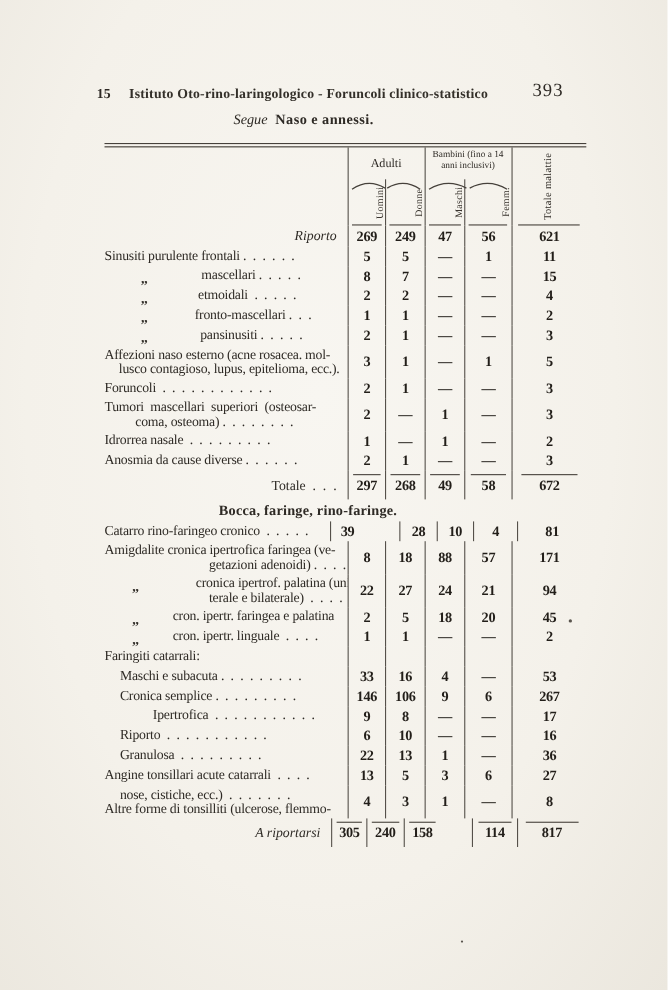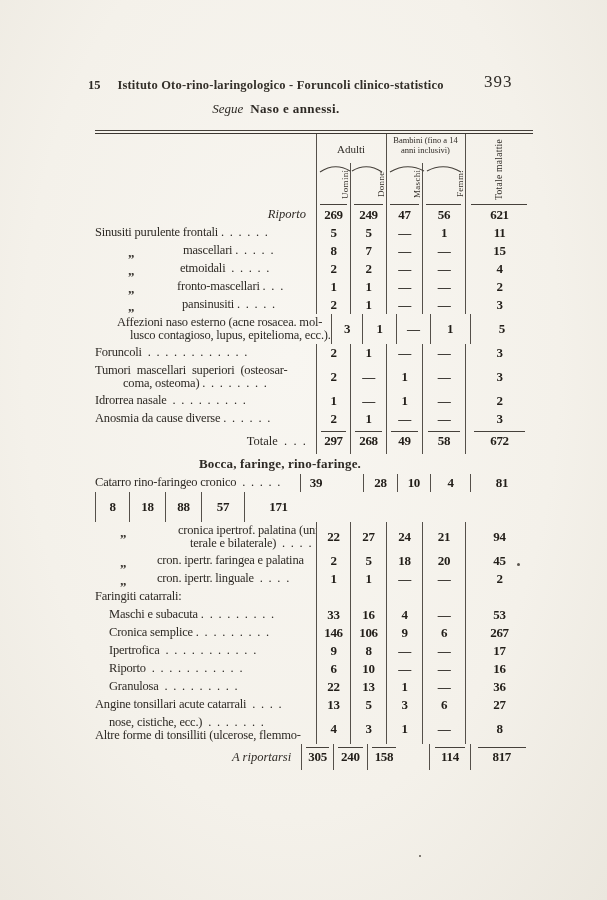--- a/index.html
+++ b/index.html
@@ -217,21 +217,21 @@
           <div class="vcell" style="width: 36px;">
             <span>—</span>
           </div>
           <div class="vcell" style="width: 43px;">
             <span>—</span>
           </div>
           <div class="vcell" style="width: 68px;">
             <span>3</span>
           </div>
         </div>
-        <div class="row" style="height: 30px; margin-left: 22px;">
+        <div class="row" style="height: 30px;">
           <div class="labelcell">
             <div class="lline" style="padding-left: 0px;">Affezioni naso esterno (acne rosacea. mol-</div>
             <div class="lline" style="padding-left: 13px;">lusco contagioso, lupus, epitelioma, ecc.).</div>
           </div>
           <div class="vcell" style="width: 34px;">
             <span>3</span>
           </div>
           <div class="vcell" style="width: 36px;">
             <span>1</span>
           </div>
@@ -361,20 +361,24 @@
             <span>10</span>
           </div>
           <div class="vcell" style="width: 43px;">
             <span>4</span>
           </div>
           <div class="vcell" style="width: 68px;">
             <span>81</span>
           </div>
         </div>
         <div class="row" style="height: 30px;">
+          <div class="labelcell">
+            <div class="lline" style="padding-left: 0px;">Amigdalite cronica ipertrofica faringea (ve-</div>
+            <div class="lline" style="padding-left: 95px;">getazioni adenoidi) .  .  .  .</div>
+          </div>
           <div class="vcell" style="width: 34px;">
             <span>8</span>
           </div>
           <div class="vcell" style="width: 36px;">
             <span>18</span>
           </div>
           <div class="vcell" style="width: 36px;">
             <span>88</span>
           </div>
           <div class="vcell" style="width: 43px;">
@@ -503,21 +507,21 @@
           </div>
           <div class="vcell" style="width: 43px;">
             <span>6</span>
           </div>
           <div class="vcell" style="width: 68px;">
             <span>267</span>
           </div>
         </div>
         <div class="row" style="height: 18px;">
           <div class="labelcell">
-            <div class="lline" style="padding-left: 14px;">Ipertrofica  .  .  .  .  .  .  .  .  .  .  .</div>
+            <div class="lline" style="padding-left: 14px; text-align: center;">Ipertrofica  .  .  .  .  .  .  .  .  .  .  .</div>
           </div>
           <div class="vcell" style="width: 34px;">
             <span>9</span>
           </div>
           <div class="vcell" style="width: 36px;">
             <span>8</span>
           </div>
           <div class="vcell" style="width: 36px;">
             <span>—</span>
           </div>

